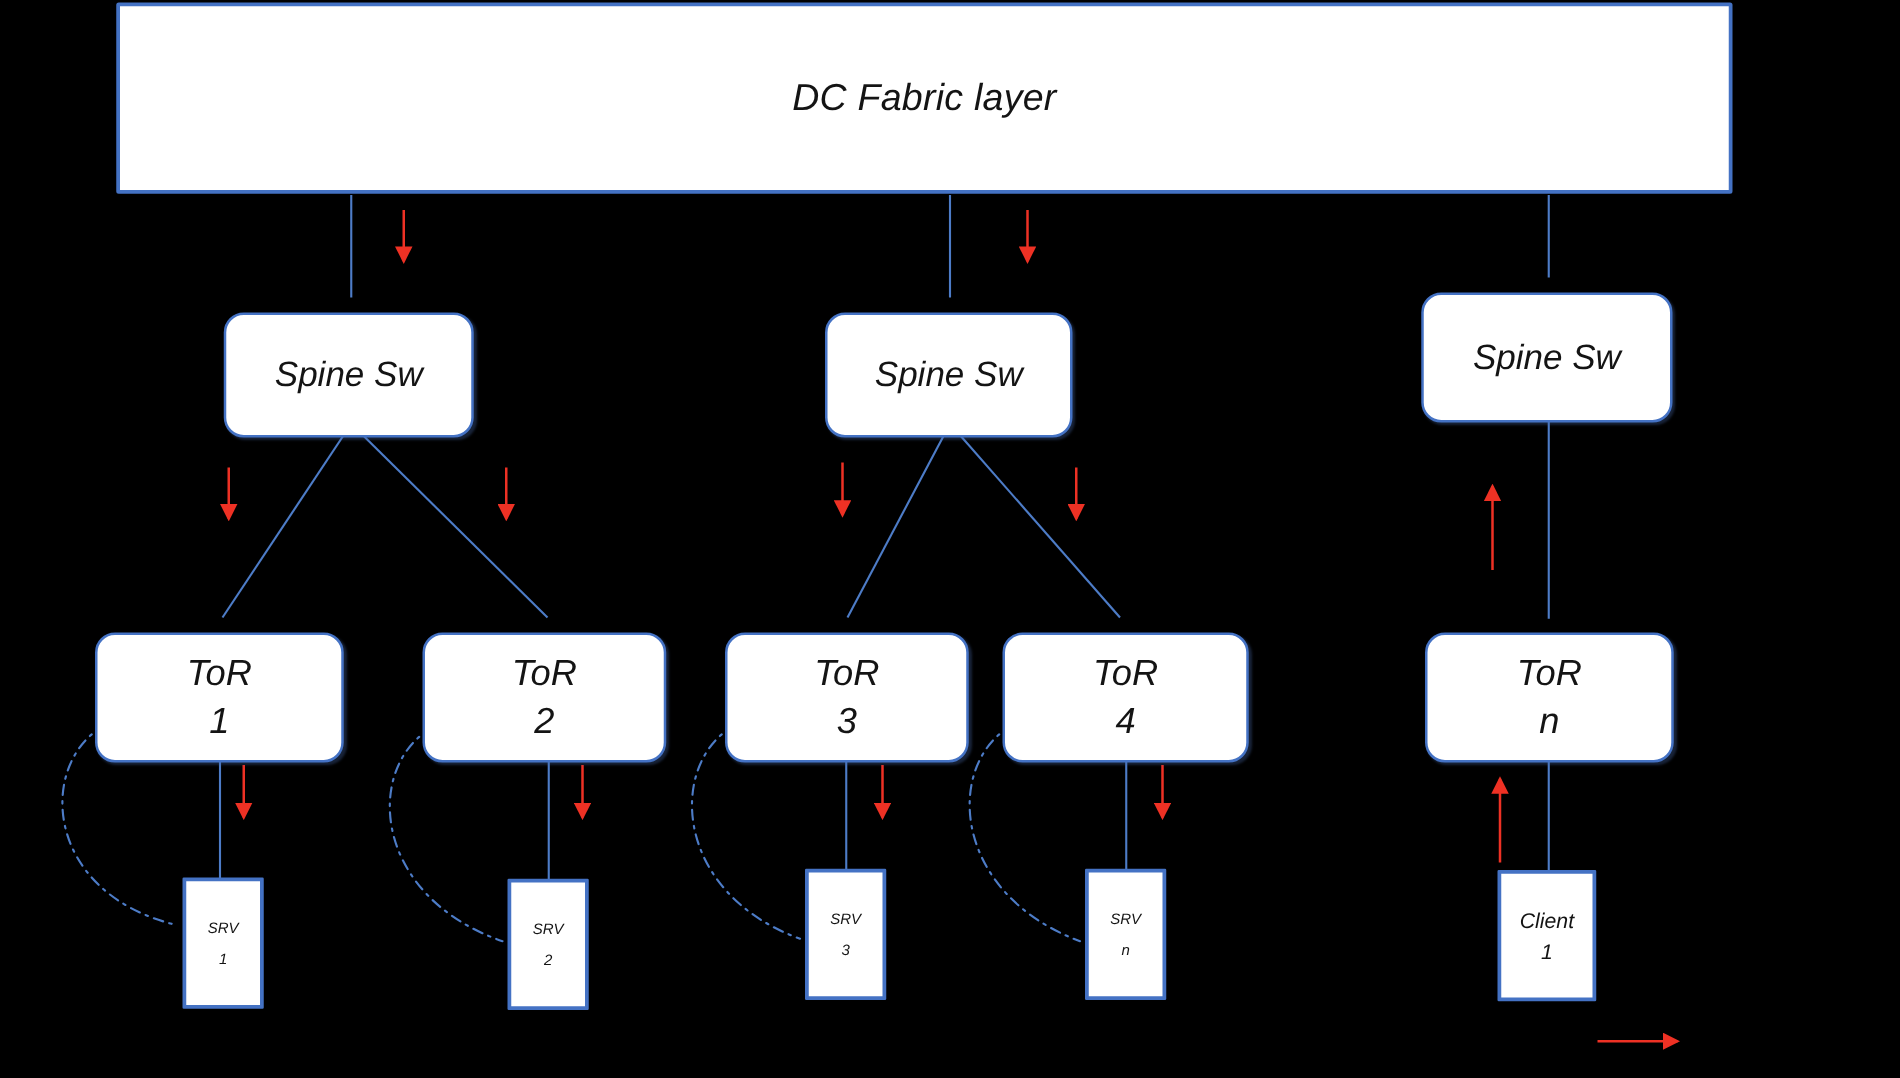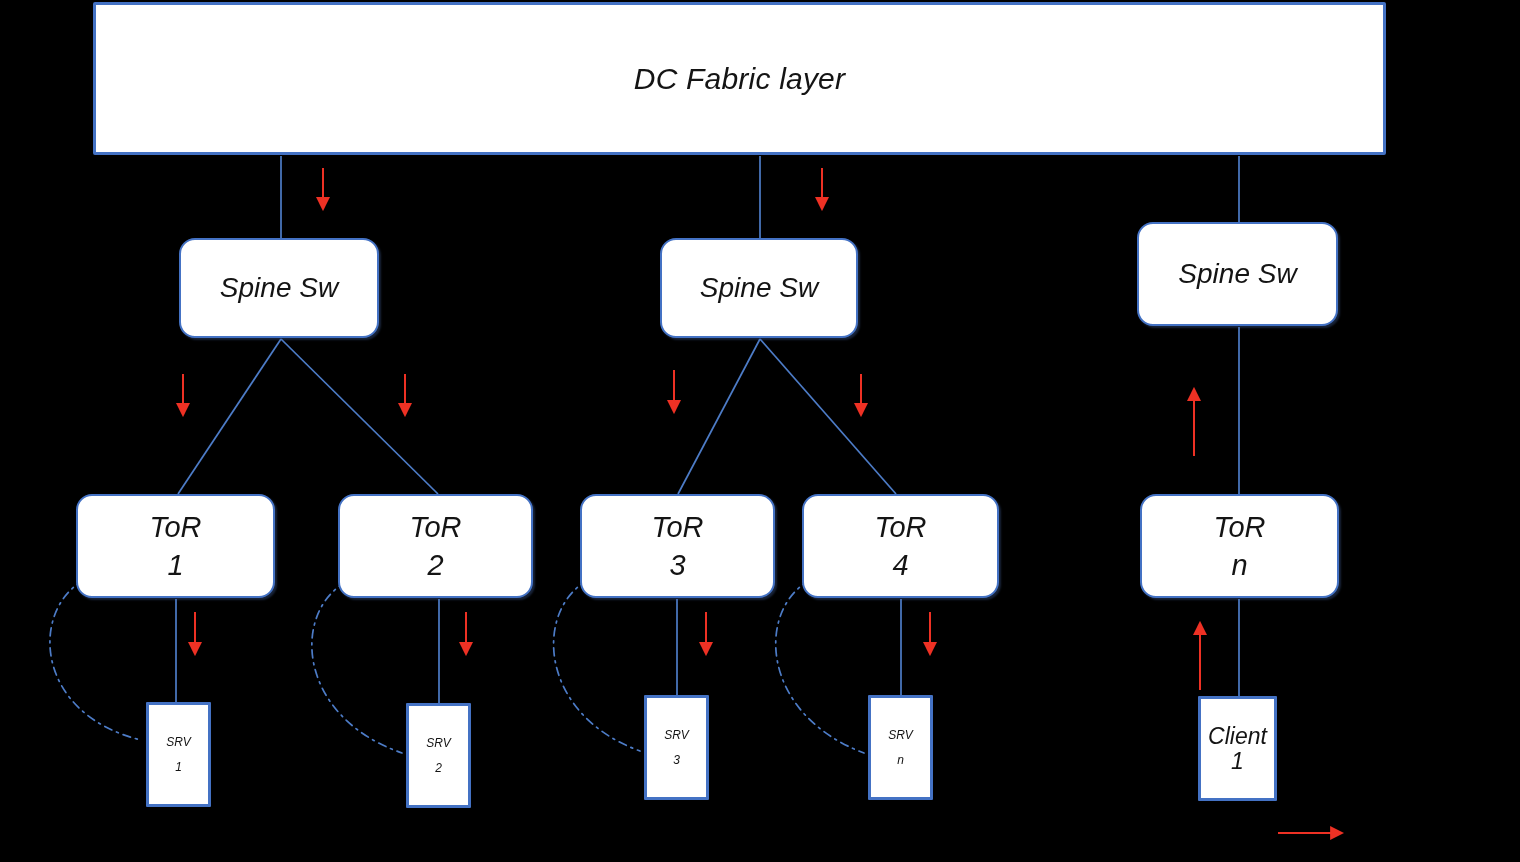--- a/index.html
+++ b/index.html
@@ -32,41 +32,41 @@
     text-align:center;
     color:var(--text);
     box-shadow:2px 2px 2px rgba(70,100,160,0.35);
   }
   .fabric{
     left:85px;top:2px;width:1293px;height:153px;
     border-width:3px;border-radius:2px;
     font-size:30px;letter-spacing:0.2px;
     box-shadow:none;
   }
-  .rounded{border-radius:16px;}
+  .rounded{border-radius:16px;margin-top:12px;}
   .spine{font-size:28px;}
   .spine1{left:171px;top:238px;width:200px;height:100px;}
   .spine2{left:652px;top:238px;width:198px;height:100px;}
   .spine3{left:1129px;top:222px;width:201px;height:104px;}
   .tor{font-size:29px;line-height:38px;}
   .tor1{left:68px; top:494px;width:199px;height:104px;}
   .tor2{left:330px;top:494px;width:195px;height:104px;}
   .tor3{left:572px;top:494px;width:195px;height:104px;}
   .tor4{left:794px;top:494px;width:197px;height:104px;}
   .torn{left:1132px;top:494px;width:199px;height:104px;}
   .leaf{
     border-width:3px;border-radius:1px;
     font-size:12px;line-height:25px;
     box-shadow:none;
   }
   .srv1{left:138px;top:702px;width:65px;height:105px;}
   .srv2{left:398px;top:703px;width:65px;height:105px;}
   .srv3{left:636px;top:695px;width:65px;height:105px;}
   .srvn{left:860px;top:695px;width:65px;height:105px;}
-  .client{left:1190px;top:696px;width:79px;height:105px;font-size:23px;justify-content:center;}
+  .client{left:1190px;top:696px;width:79px;height:105px;font-size:17px;justify-content:center;}
   .blue-line{stroke:var(--line-blue);stroke-width:1.7;fill:none;}
   .loop{
     stroke:var(--line-blue);
     stroke-width:1.7;
     fill:none;
     stroke-dasharray:8 5 2 5;
     stroke-linecap:round;
   }
   .red-arrow{stroke:var(--arrow-red);stroke-width:2;fill:none;}
   .red-fill{fill:var(--arrow-red);}

